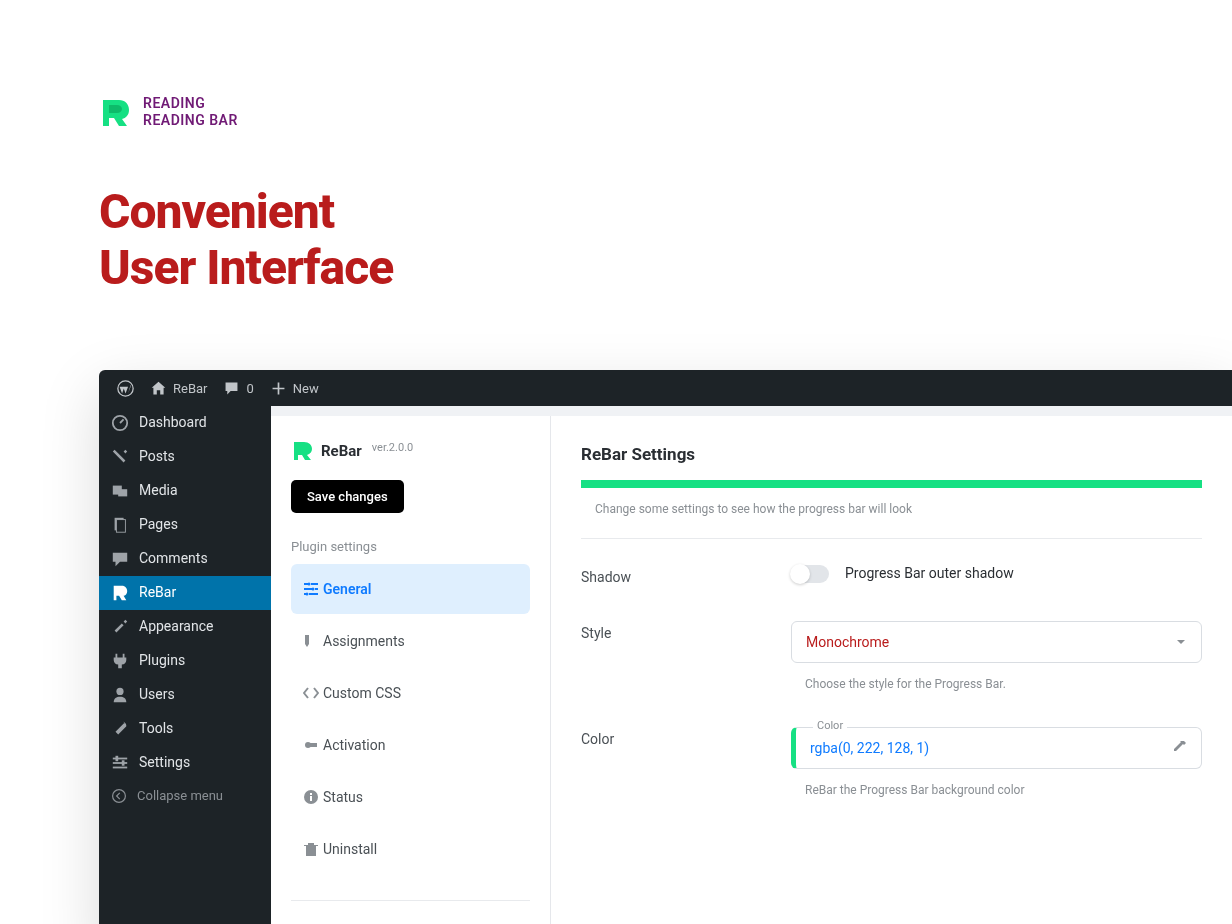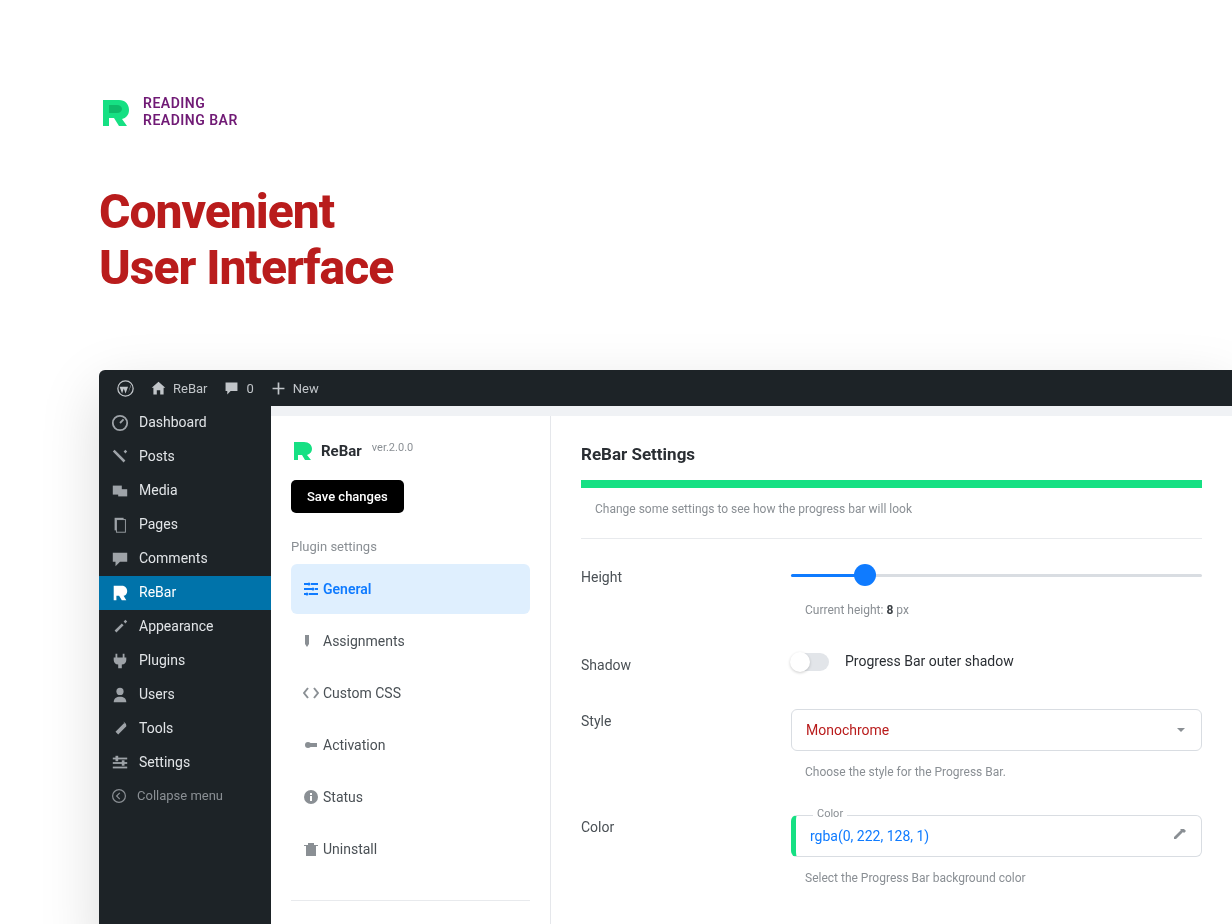--- a/index.html
+++ b/index.html
@@ -265,32 +265,20 @@
 
         <div class="section-label">Helpful links</div>
       </div>
 
       <div class="plugin-main">
         <h2>ReBar Settings</h2>
         <div class="progress-preview"></div>
         <div class="help-text">Change some settings to see how the progress bar will look</div>
         <div class="divider"></div>
 
-        <div class="setting-row">
-          <div class="setting-label">Height</div>
-          <div class="setting-control">
-            <div class="slider-wrap">
-              <div class="slider-track">
-                  <div class="slider-fill" style="width:18%"></div>
-                  <div class="slider-thumb" style="left:18%"></div>
-                </div>
-            </div>
-            <div class="slider-sub"><span>Current height: </span><b>8</b><span> px</span></div>
-          </div>
-        </div>
 
         <div class="setting-row">
           <div class="setting-label">Shadow</div>
           <div class="setting-control">
             <div class="toggle-wrap">
               <div class="toggle">
                   <div class="toggle-knob"></div>
                 </div>
               <span class="toggle-label">Progress Bar outer shadow</span>
             </div>
@@ -315,20 +303,20 @@
           <div class="setting-control">
             <div class="color-field">
               <div class="color-legend">Color</div>
               <div class="color-box">
                 <span>rgba(0, 222, 128, 1)</span>
                 <svg viewBox="0 0 16 16">
                     <path d="M13 1l2 2-2 2-1-1-7 7H3v-2l7-7-1-1z"></path>
                   </svg>
               </div>
             </div>
-            <div class="field-sub">Select the Progress Bar background color</div>
+            <div class="field-sub">ReBar the Progress Bar background color</div>
           </div>
         </div>
 
       </div>
     </div>
   </div>
 </div>
 
 </body></html>

